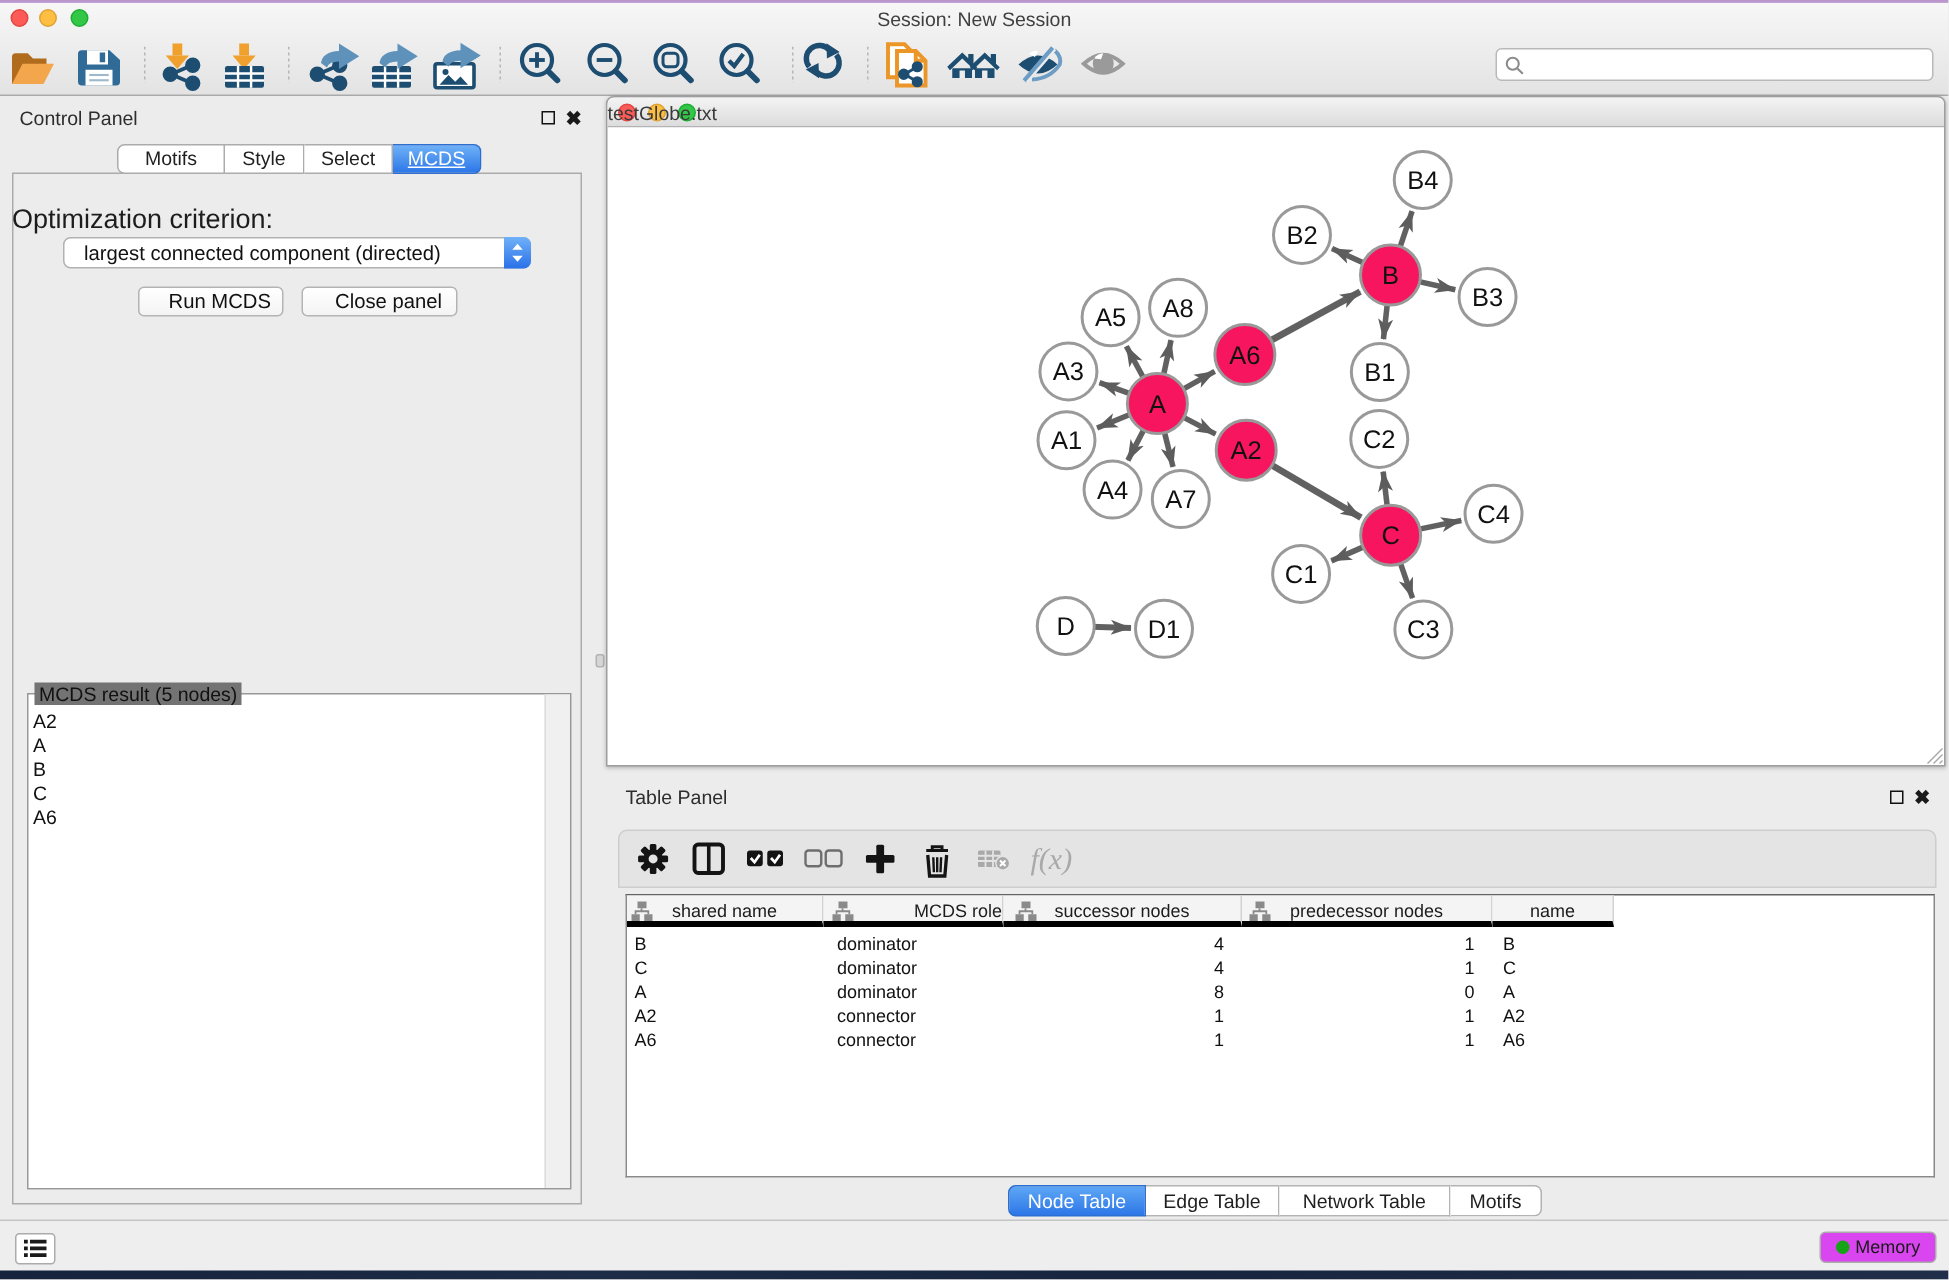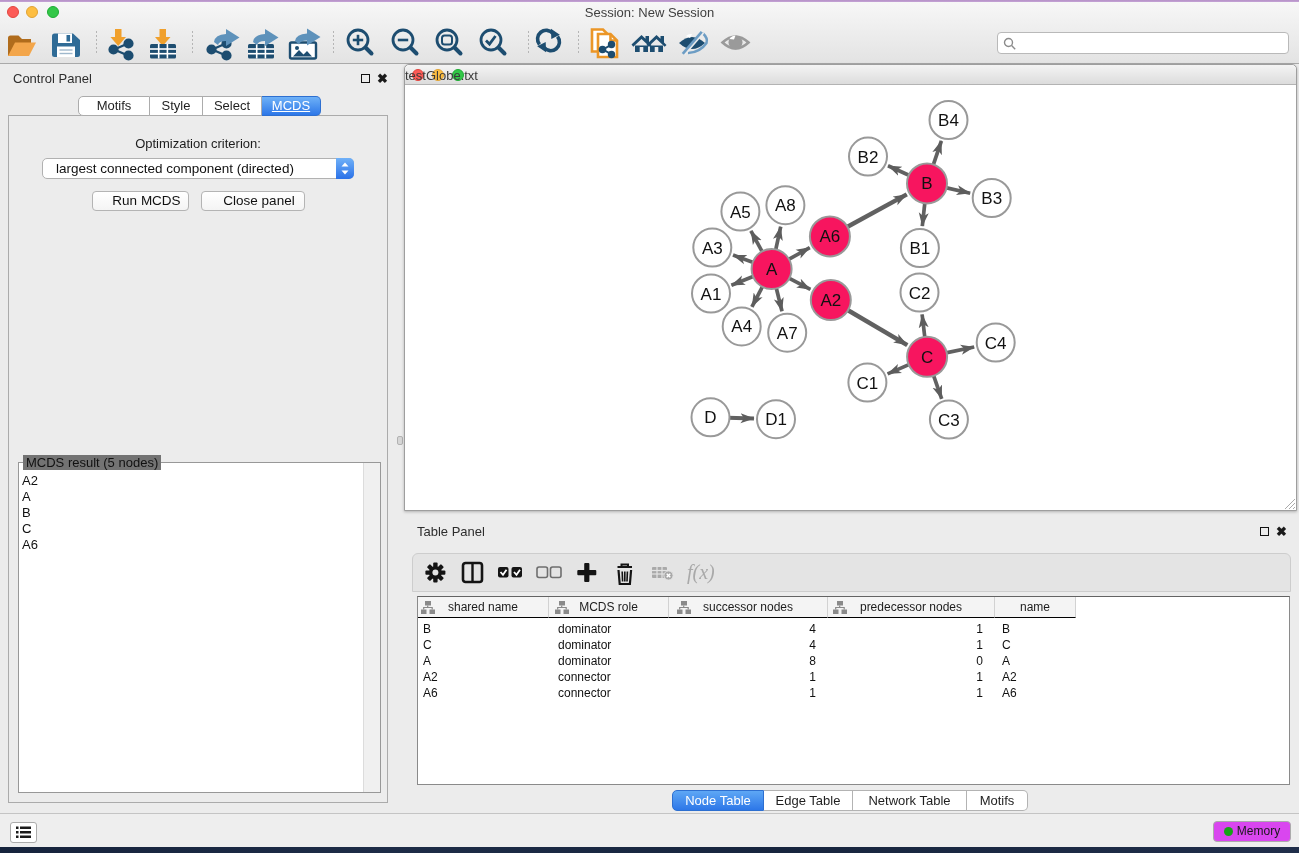--- a/index.html
+++ b/index.html
@@ -12,37 +12,37 @@
 .tl { border-radius:50%; width:12px; height:12px; }
 #title { left:0; top:5px; width:1299px; text-align:center; font-size:13px; color:#404040; }
 .vsep { top:31px; width:1px; height:24px; background-image:linear-gradient(#b5b5b5 50%, transparent 50%); background-size:1px 4px; }
 #searchbox { left:997px; top:32px; width:292px; height:22px; background:#fff; border:1px solid #b9b9b9; border-radius:4px; }
 
 #cpTitle { left:13px; top:71px; font-size:13px; color:#2d2d2d; }
 .winbtn { font-size:13px; color:#1a1a1a; }
 .tab { position:absolute; top:96px; height:20px; background:#fff; border:1px solid #acacac; font-size:13px; color:#1f1f1f; text-align:center; line-height:18px; }
 .tabsel { background:linear-gradient(#6eb1f7,#2d77e8); color:#fff; border-color:#2d6fd0; }
 #cpPanel { left:8px; top:115px; width:380px; height:688px; border:1px solid #ababab; background:#ececec; }
-#optlabel { left:8px; top:136px; width:380px; text-align:center; font-size:13px; color:#1d1d1d; }
+#optlabel { left:8px; top:136px; width:380px; font-size:18px; color:#1d1d1d; }
 #combo { left:42px; top:158px; width:312px; height:21px; background:#fff; border:1px solid #b1b1b1; border-radius:5px; font-size:13.5px; color:#111; line-height:19px; padding-left:13px; }
 #comboBtn { left:336px; top:158px; width:18px; height:21px; border-radius:0 5px 5px 0; background:linear-gradient(#70b1f8,#2a71e8); }
 .btn { position:absolute; background:linear-gradient(#ffffff,#f4f4f4); border:1px solid #b4b4b4; border-radius:4px; font-size:13.5px; color:#111; text-align:center; height:20px; line-height:18px;padding-left:12px; }
 #fieldset { left:18px; top:462px; width:363px; height:331px; border:1px solid #989898; background:#fff; }
 #legend { left:23px; top:455px; background:#737373; padding:0 3px; font-size:13px; color:#111; }
 #mcdslist { left:22px; top:473px; font-size:13px; color:#111; line-height:16px; }
 #listsb { left:363px; top:463px; width:17px; height:329px; background:#f0f0f0; border-left:1px solid #dcdcdc; }
 
 #gwin { left:404px; top:64px; width:893px; height:447px; background:#fff; border:1px solid #9e9e9e; border-radius:5px 5px 0 0; box-shadow:0 1px 3px rgba(0,0,0,0.25); }
 #gtitle { left:405px; top:65px; width:891px; height:20px; background:linear-gradient(#f4f4f4,#dcdcdc); border-bottom:1px solid #b3b3b3; border-radius:5px 5px 0 0; }
 #gtitletext { left:405px; top:68px; width:891px; font-size:13px; color:#3a3a3a; }
 
 #tpTitle { left:417px; top:524px; font-size:13px; color:#2d2d2d; }
 #ttoolbar { left:412px; top:553px; width:879px; height:39px; background:#e4e4e4; border:1px solid #cdcdcd; border-radius:6px 6px 0 0; }
 #tbl { left:417px; top:596px; width:873px; height:189px; background:#fff; border:1px solid #8a8a8a; border-top-color:#636363; }
-.th { position:absolute; top:597px; height:21px; background:#f4f4f4; border-right:1px solid #d2d2d2; border-bottom:1px solid #000000; font-size:12px; color:#1c1c1c; text-align:center; line-height:21px; }
+.th { position:absolute; top:597px; height:21px; background:#f4f4f4; border-right:1px solid #d2d2d2; border-bottom:4px solid #000000; font-size:12px; color:#1c1c1c; text-align:center; line-height:21px; }
 .td { position:absolute; font-size:12px; color:#111; height:16px; line-height:16px; }
 
 .btab { position:absolute; top:790px; height:21px; background:#fff; border:1px solid #b3b3b3; font-size:13px; color:#1f1f1f; text-align:center; line-height:19px; }
 .btabsel { background:linear-gradient(#5ea7f5,#2d77e8); color:#fff; border-color:#2d6fd0; }
 
 #statusbar { left:0; top:813px; width:1299px; height:34px; background:#eeeeee; border-top:1px solid #c4c4c4; }
 #memBtn { left:1213px; top:821px; width:78px; height:21px; background:#d946ef; border:1px solid #ababab; border-radius:4px; font-size:12px; color:#1a1a1a; line-height:19px; text-align:center; }
 #listBtn { left:10px; top:822px; width:27px; height:21px; background:#fff; border:1px solid #ababab; border-radius:3px; }
 #deskBottom { left:0; top:847px; width:1299px; height:6px; background:linear-gradient(90deg,#16233c,#1d2c47 30%,#17253e 60%,#202e4a); }
 </style>
@@ -375,21 +375,21 @@
 <line x1="0" y1="8" x2="15" y2="8"></line>
 </g>
 <circle cx="16.5" cy="9.5" r="4.6" fill="#a9a9a9" stroke="#e4e4e4" stroke-width="1"></circle>
 <path d="M14.7,7.7 l3.6,3.6 M18.3,7.7 l-3.6,3.6" stroke="#fff" stroke-width="1.4"></path>
 </g>
 
 <text x="275" y="25" font-family="Liberation Serif, serif" font-style="italic" font-size="20" fill="#a9a9a9">f(x)</text>
 </svg>
 <div class="abs" id="tbl"></div>
 <div class="abs th" style="left:418px;width:131px;">shared name</div>
-<div class="abs th" style="left:549px;width:120px;">MCDS role</div>
+<div class="abs th" style="left:549px;width:120px;text-align:right;">MCDS role</div>
 <div class="abs th" style="left:669px;width:159px;">successor nodes</div>
 <div class="abs th" style="left:828px;width:167px;">predecessor nodes</div>
 <div class="abs th" style="left:995px;width:81px;">name</div>
 <svg class="abs" style="left:418px;top:597px;" width="660" height="21" viewBox="0 0 660 21">
 <g fill="#8a8a8a">
 <g id="hier">
         <rect x="7" y="4" width="6" height="4.5"></rect>
         <rect x="3" y="12.5" width="5.5" height="4.5"></rect>
         <rect x="11.5" y="12.5" width="5.5" height="4.5"></rect>
         <path d="M9.7,8.5 v2 M5.7,12.5 v-2 h8.5 v2" stroke="#8a8a8a" stroke-width="1.2" fill="none"></path>

